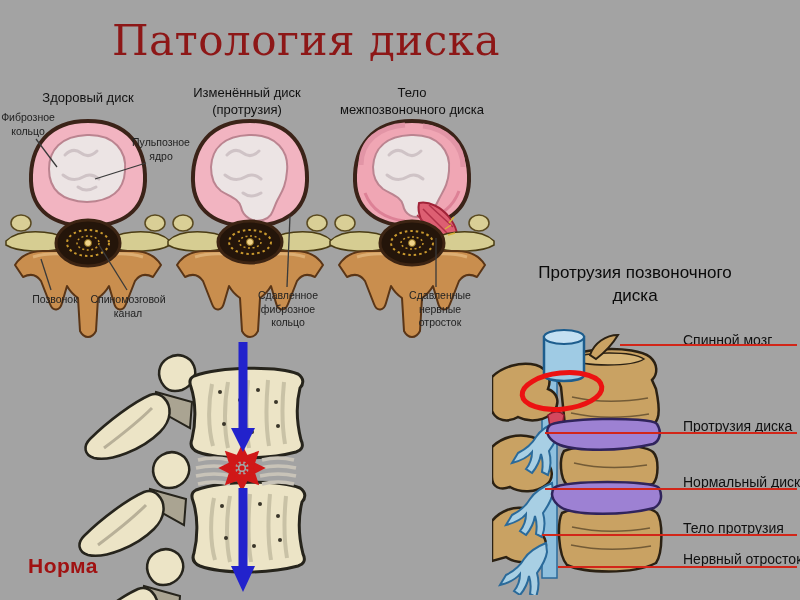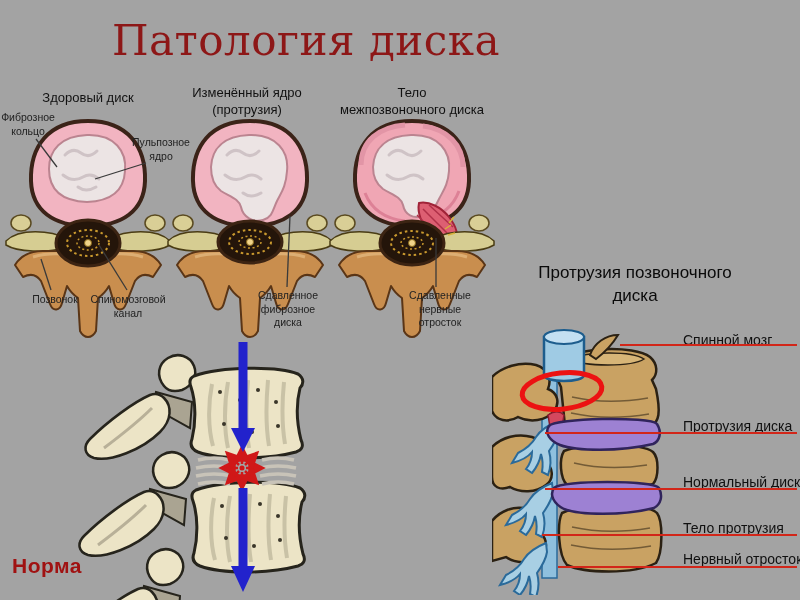--- a/index.html
+++ b/index.html
@@ -34,21 +34,21 @@
   svg { display:block; }
 </style>
 </head>
 <body>
 
 <div id="slide">
 
   <div id="slide-title" class="abs">Патология диска</div>
 
   <div class="abs dhead" style="left:18px;top:90px;width:140px;">Здоровый диск</div>
-  <div class="abs dhead" style="left:177px;top:85px;width:140px;">Изменённый ядро
+  <div class="abs dhead" style="left:177px;top:85px;width:140px;">Изменённый диск
 (протрузия)</div>
   <div class="abs dhead" style="left:332px;top:85px;width:160px;">Тело
 межпозвоночного диска</div>
 
   <svg class="abs" style="left:3px;top:105px;" width="170" height="235" viewBox="0 0 170 235">
     <ellipse cx="18" cy="118" rx="10" ry="8" fill="#d9cf96" stroke="#5a4a20" stroke-width="1.5"></ellipse>
     <ellipse cx="152" cy="118" rx="10" ry="8" fill="#d9cf96" stroke="#5a4a20" stroke-width="1.5"></ellipse>
     <path d="M 85,16 C 125,16 143,42 142,76 C 141,106 119,121 85,121 C 51,121 29,106 28,76 C 27,42 45,16 85,16 Z" fill="#f2b4c1" stroke="#3b2318" stroke-width="4"></path>
     <path d="M 84,30 C 112,29 124,47 122,66 C 121,84 110,96 84,97 C 58,96 46,84 46,64 C 46,45 58,31 84,30 Z" fill="#ece4e4" stroke="#bb8490" stroke-width="2"></path>
     <path d="M 62,50 q 8,-8 16,-2 q 8,6 16,-2 M 60,70 q 10,8 20,2 q 8,-5 16,2 M 75,82 q 8,6 18,0" stroke="#cfc3c6" stroke-width="3" fill="none" stroke-linecap="round"></path>
@@ -101,21 +101,21 @@
 
   <div class="abs dlabel" style="left:0;top:111px;width:56px;">Фиброзное
 кольцо</div>
   <div class="abs dlabel" style="left:132px;top:136px;width:58px;">Пульпозное
 ядро</div>
   <div class="abs dlabel" style="left:30px;top:293px;width:50px;">Позвонок</div>
   <div class="abs dlabel" style="left:88px;top:293px;width:80px;">Спиномозговой
 канал</div>
   <div class="abs dlabel" style="left:252px;top:289px;width:72px;">Сдавленное
 фиброзное
-диска</div>
+кольцо</div>
   <div class="abs dlabel" style="left:402px;top:289px;width:76px;">Сдавленные
 нервные
 отросток</div>
 
   <svg class="abs" style="left:0;top:0;pointer-events:none;" width="800" height="600" viewBox="0 0 800 600">
     <g stroke="#3a3a3a" stroke-width="1.3">
       <line x1="36" y1="139" x2="57" y2="167"></line>
       <line x1="146" y1="163" x2="95" y2="179"></line>
       <line x1="51" y1="290" x2="41" y2="259"></line>
       <line x1="127" y1="290" x2="99" y2="245"></line>
@@ -212,15 +212,15 @@
     </g>
     <circle cx="190" cy="128" r="2.5" fill="#d01818"></circle>
     <g fill="#2222cc">
       <line x1="191" y1="2" x2="191" y2="90" stroke="#2222cc" stroke-width="9"></line>
       <polygon points="179,88 203,88 191,112"></polygon>
       <line x1="191" y1="148" x2="191" y2="228" stroke="#2222cc" stroke-width="9"></line>
       <polygon points="179,226 203,226 191,252"></polygon>
     </g>
   </svg>
 
-  <div id="norma-caption" class="abs" style="left:12px;top:554px;">Норма</div>
+  <div id="norma-caption" class="abs" style="left:28px;top:554px;">Норма</div>
 
 </div>
 
 </body></html>

